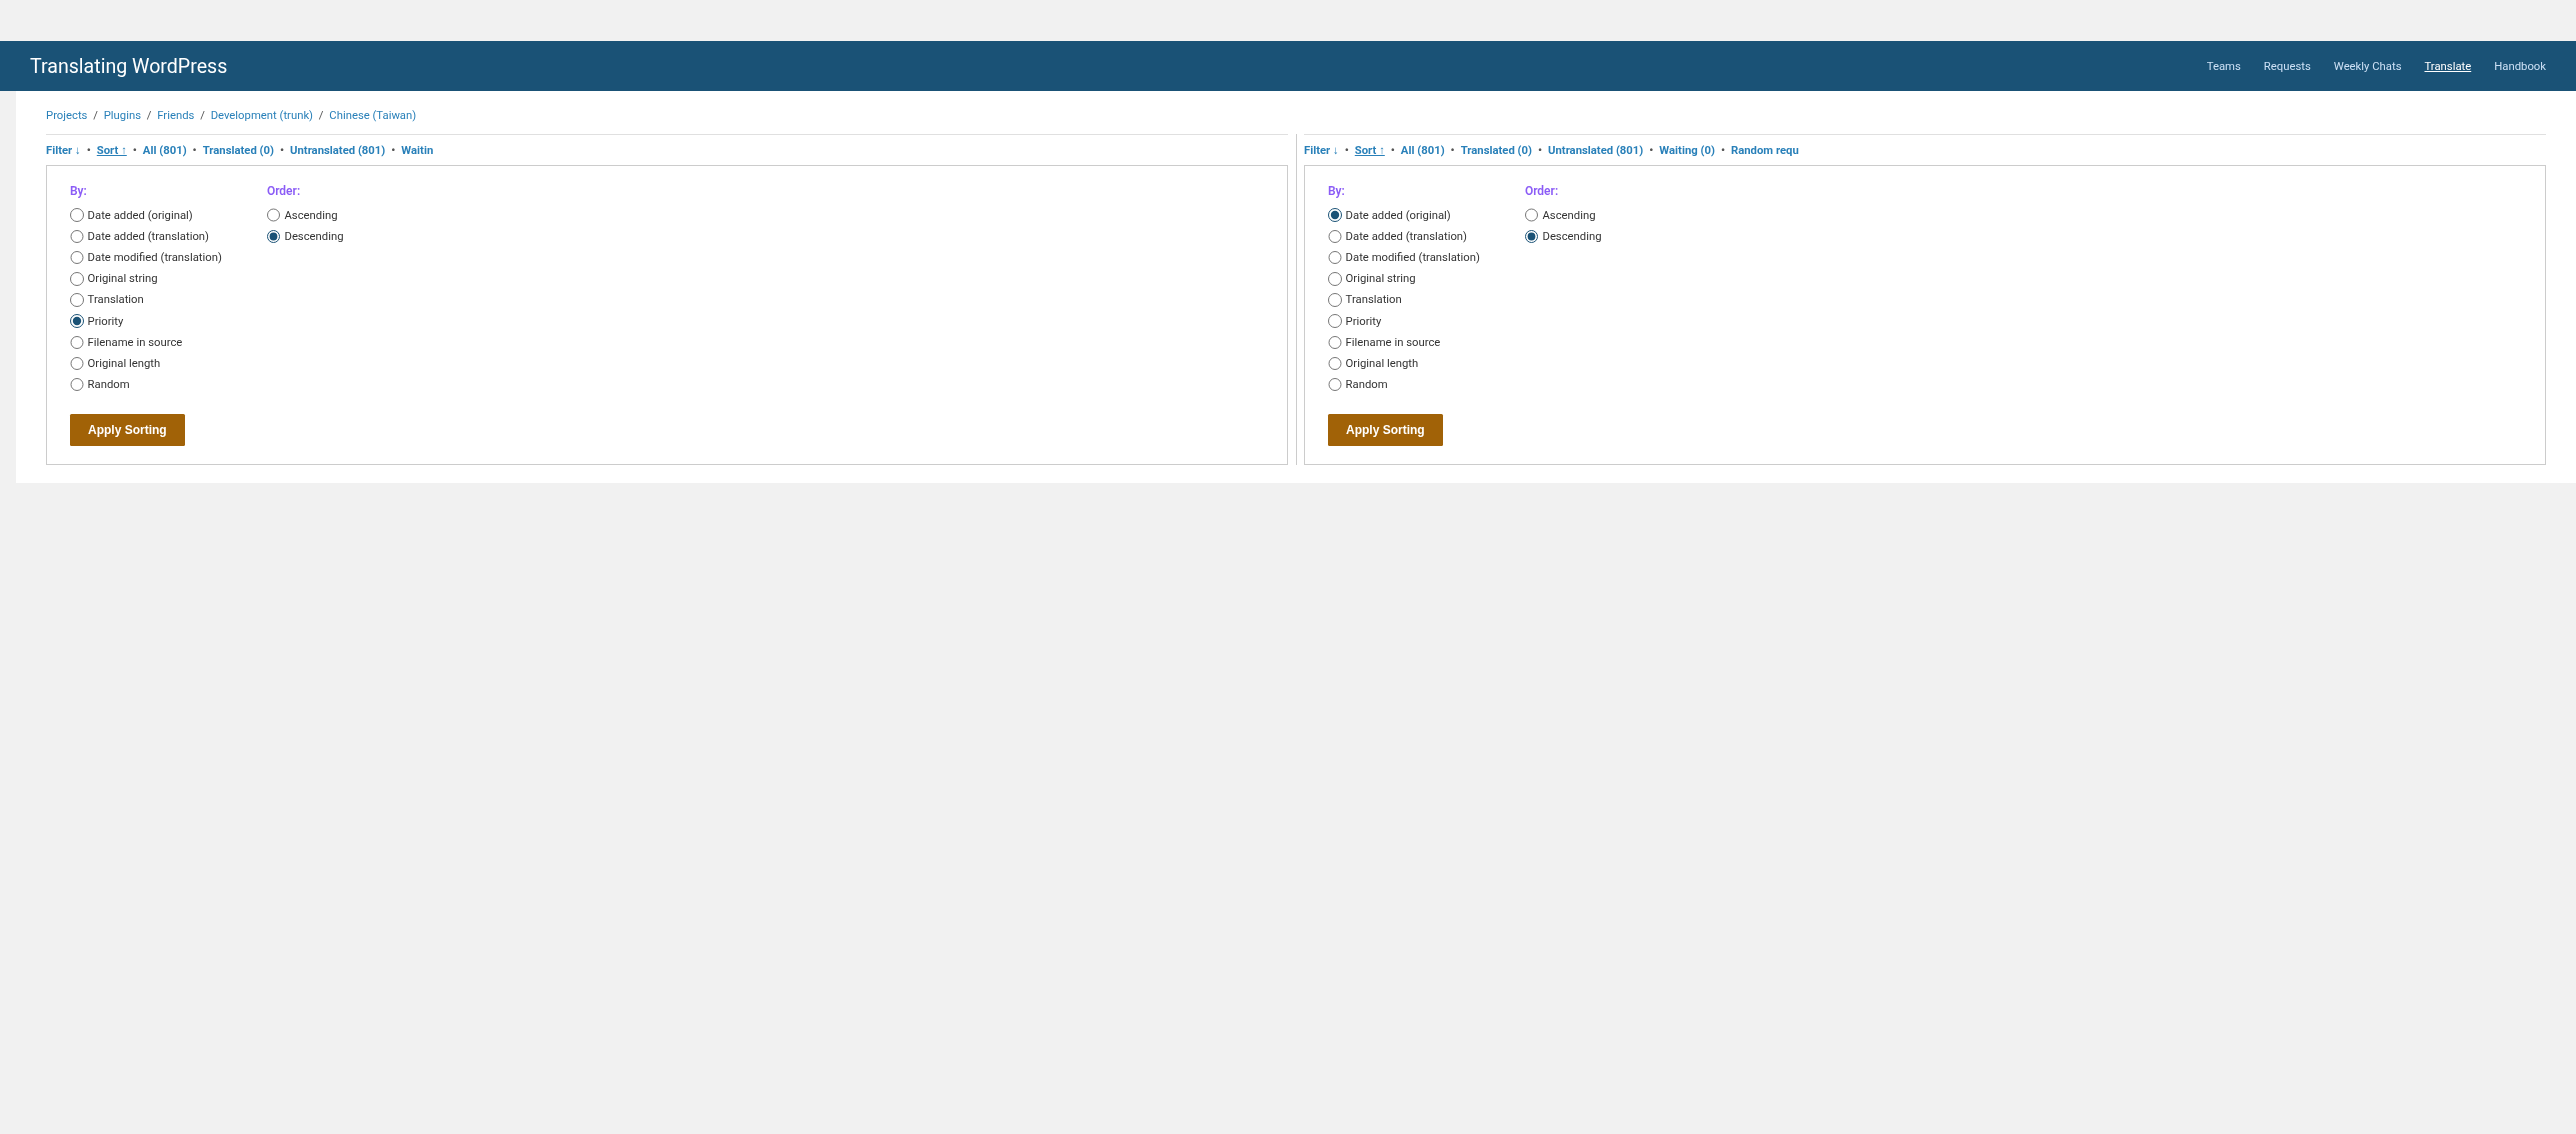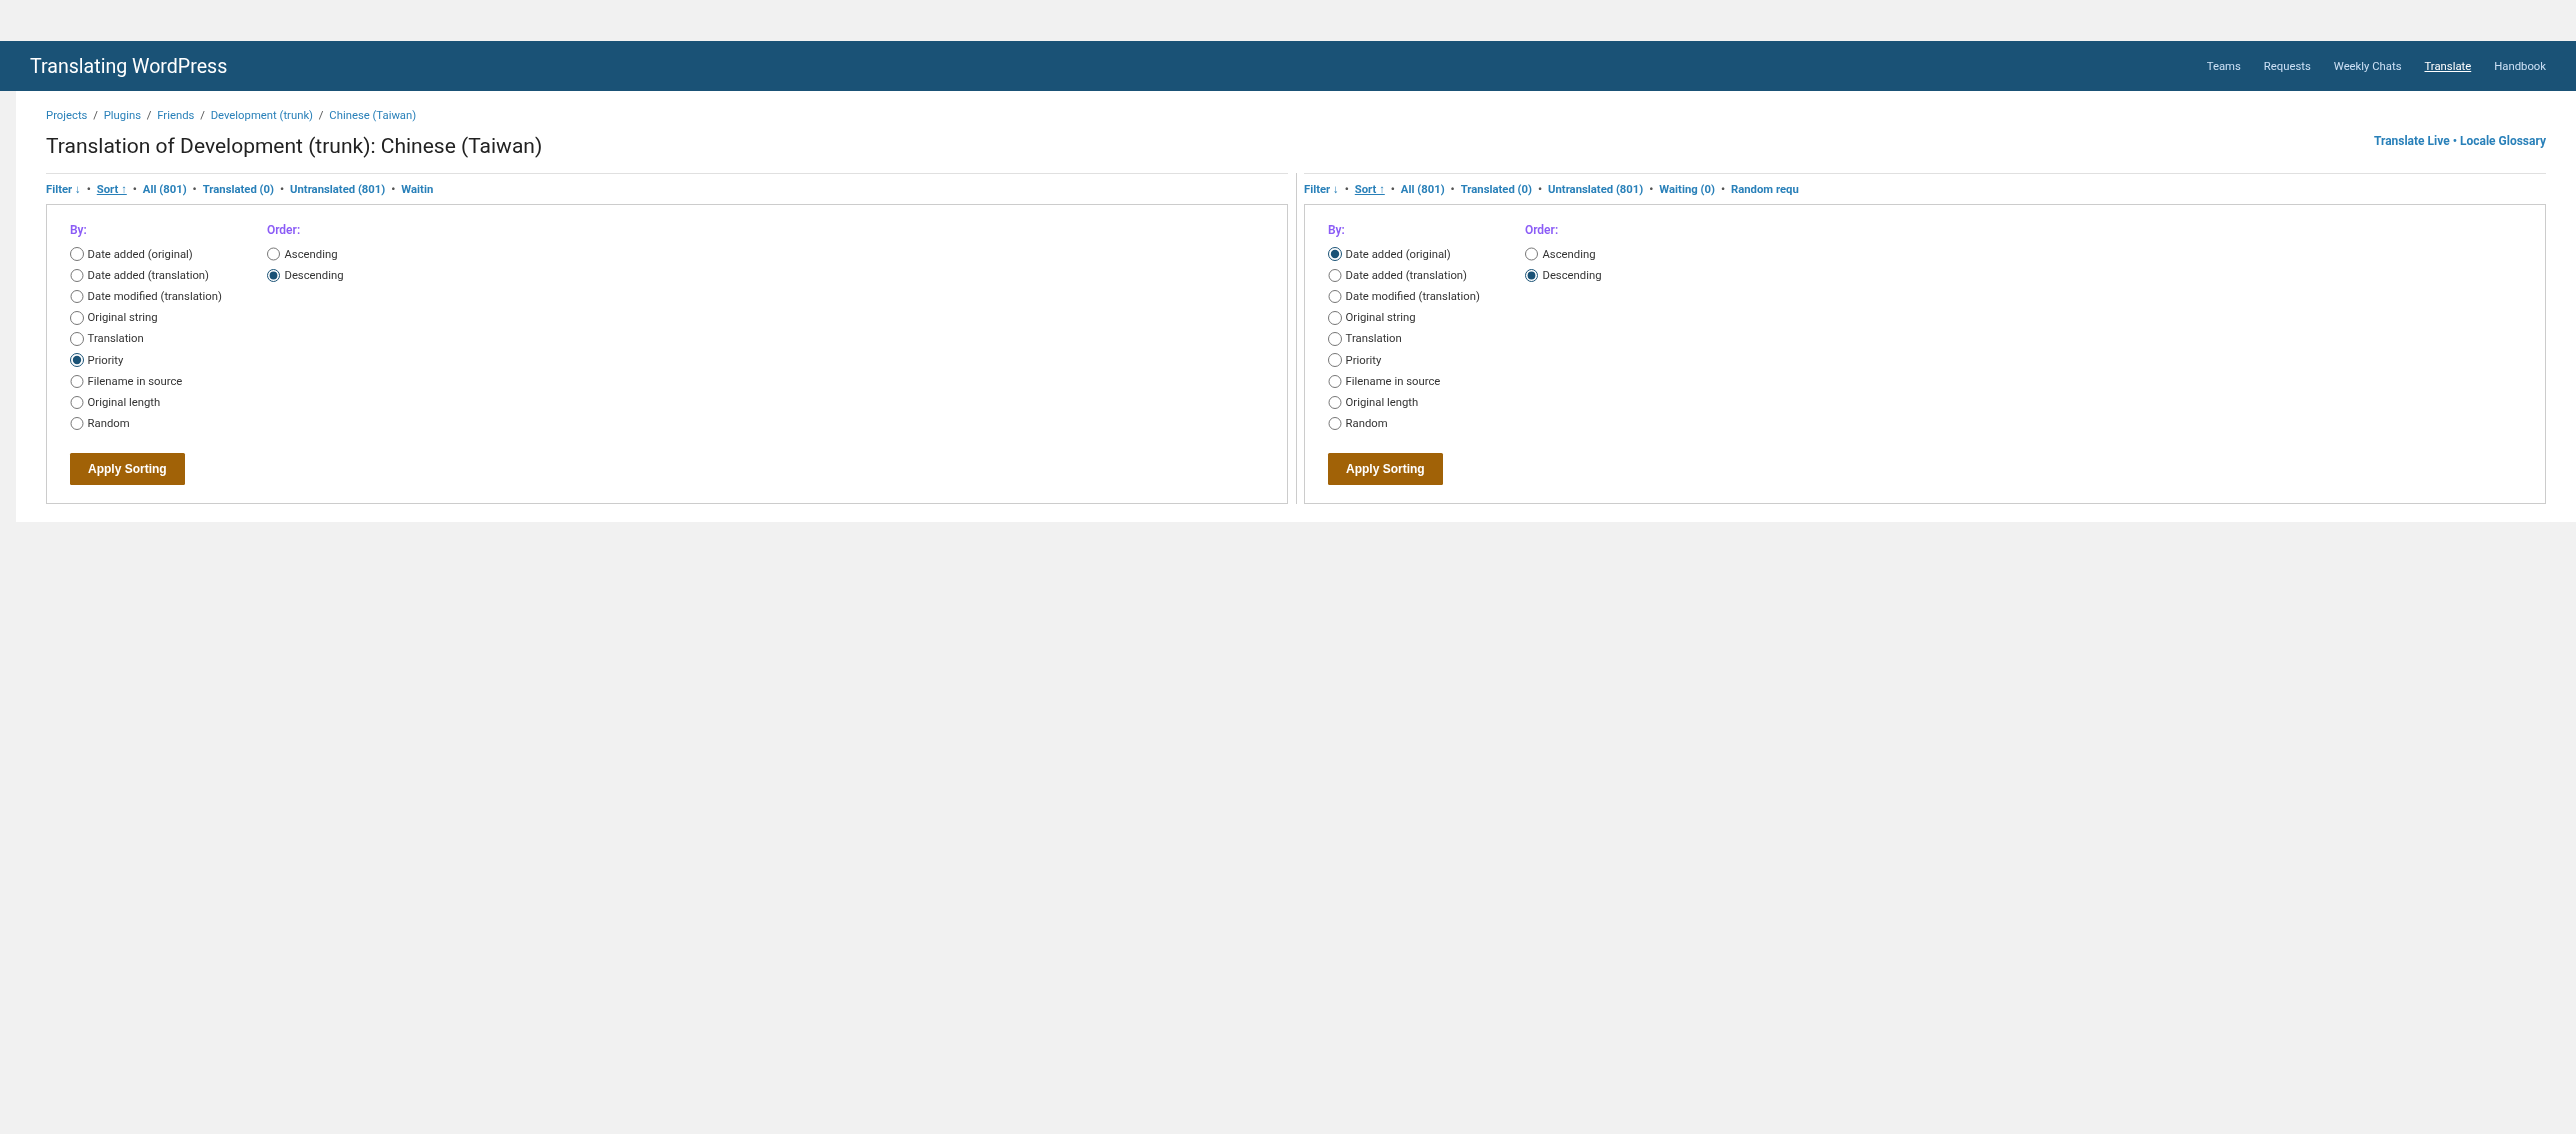--- a/index.html
+++ b/index.html
@@ -176,28 +176,20 @@
     <span> / </span>
     <a href="#">Plugins</a>
     <span> / </span>
     <a href="#">Friends</a>
     <span> / </span>
     <a href="#">Development (trunk)</a>
     <span> / </span>
     <a href="#">Chinese (Taiwan)</a>
   </div>
 
-  <div class="page-title-row">
-    <h1 class="page-title">Translation of Development (trunk): Chinese (Taiwan)</h1>
-    <div class="title-actions">
-      <a href="#">Translate Live</a>
-      <span> • </span>
-      <a href="#">Locale Glossary</a>
-    </div>
-  </div>
 
   <div class="panels-container">
 
     <div class="left-panel">
 
       <div class="top-filter-row">
         <a href="#" class="filter-link">Filter ↓</a>
         <span class="dot-sep">•</span>
         <a href="#" class="filter-link underline">Sort ↑</a>
         <span class="dot-sep">•</span>

